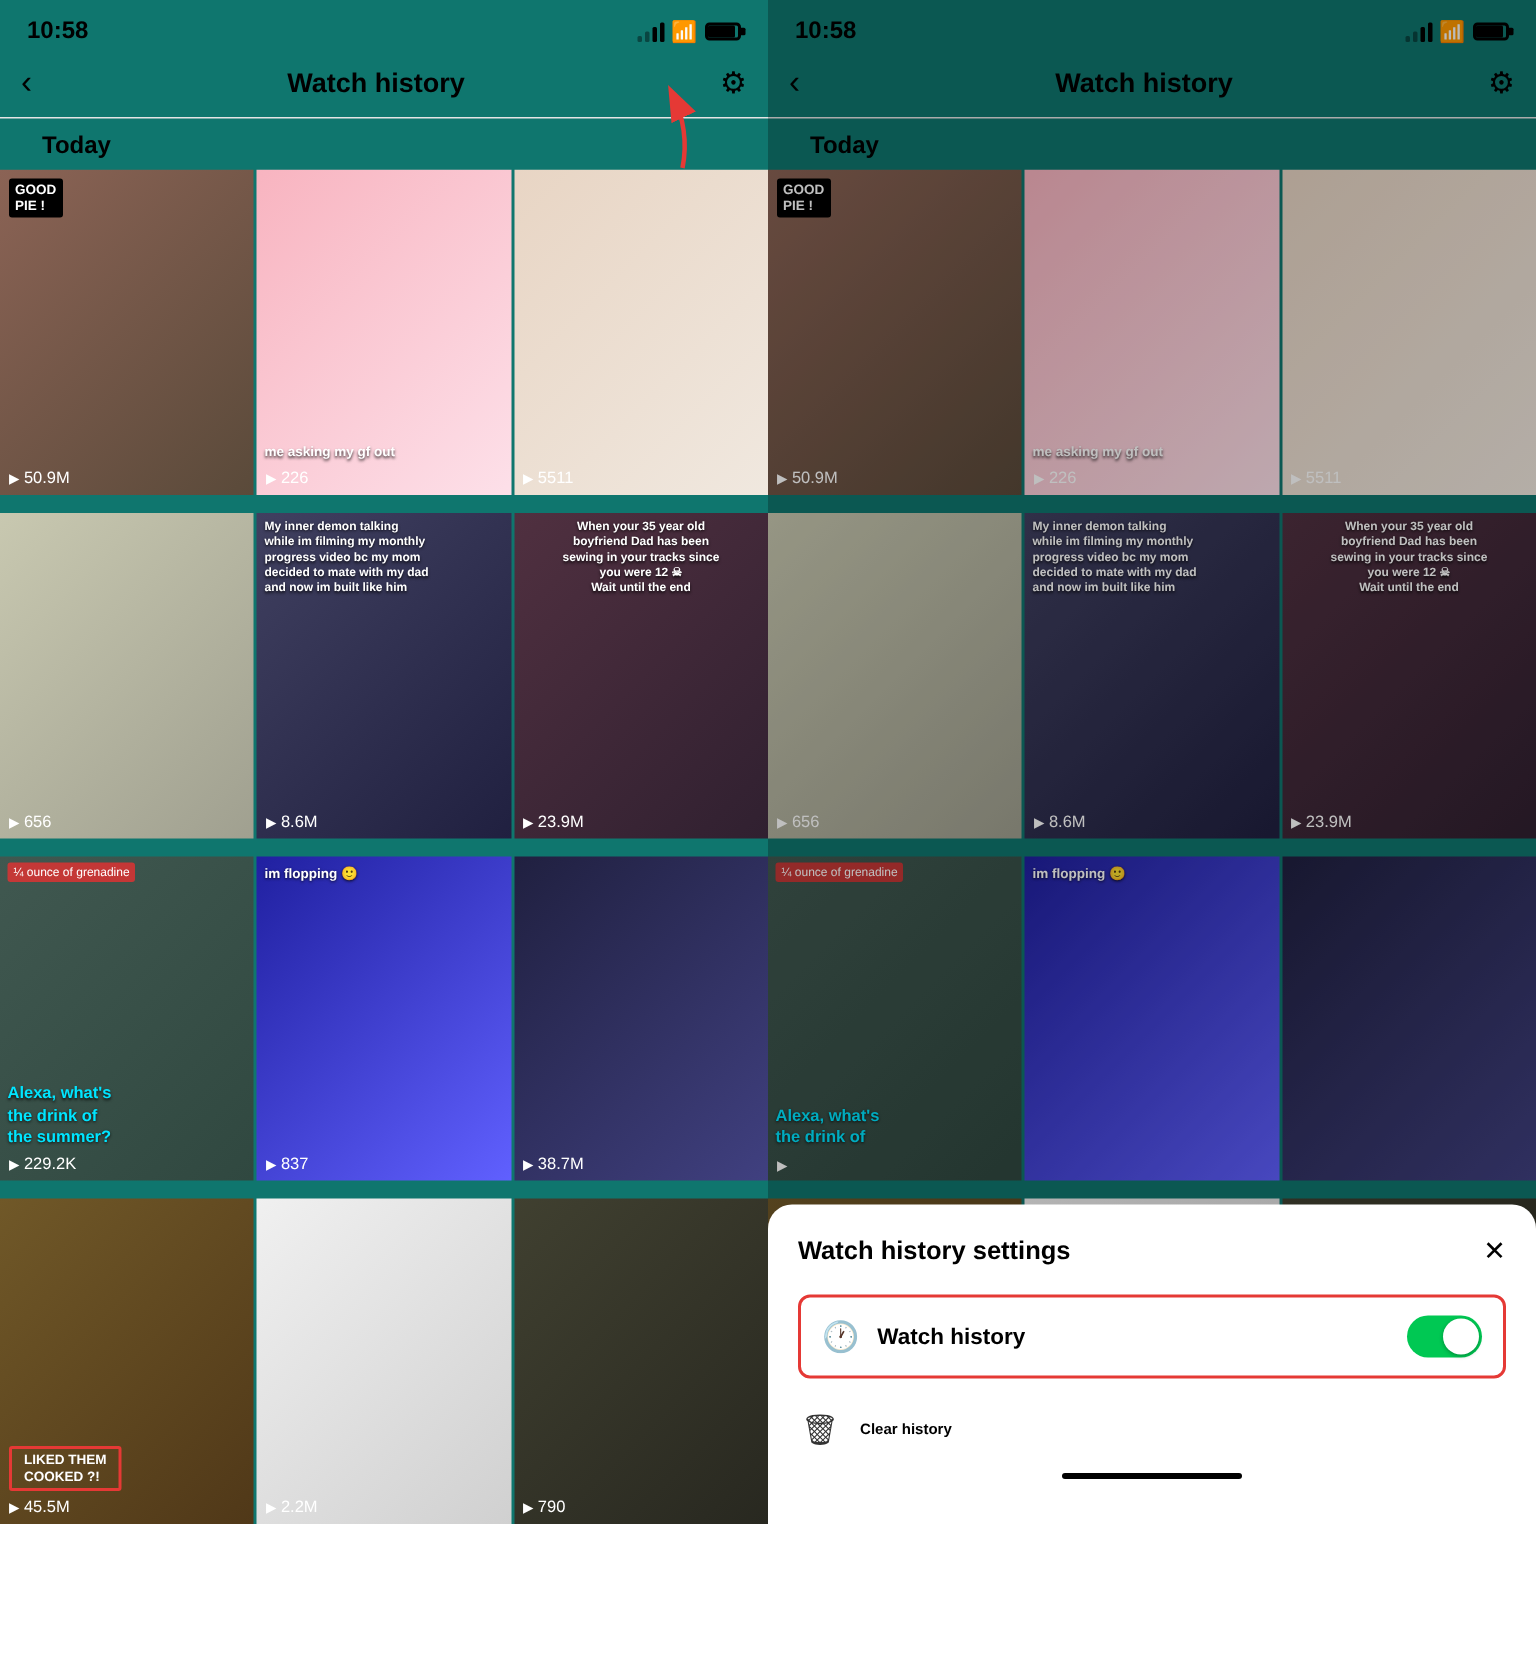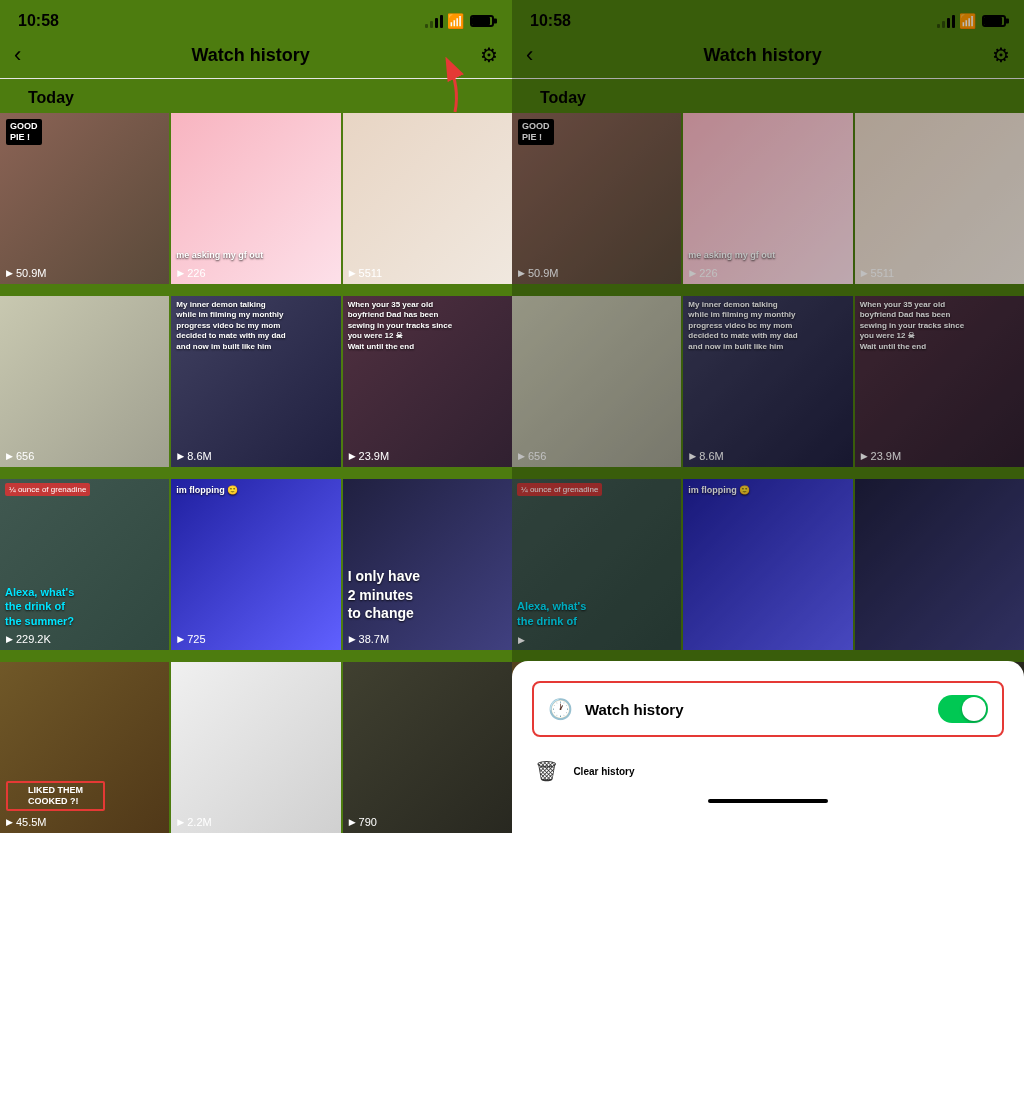--- a/index.html
+++ b/index.html
@@ -7,22 +7,22 @@
       width: 1024px;
       height: 1104px;
       display: flex;
       font-family: -apple-system, BlinkMacSystemFont, 'Helvetica Neue', sans-serif;
       overflow: hidden;
     }
 
     
     .phone-panel {
       width: 512px;
-      height: 833px;
-      background: #4d7c0f;
+      height: 1016px;
+      background: #0f766e;
       display: flex;
       flex-direction: column;
       overflow: hidden;
       position: relative;
     }
 
     
     .status-bar {
       display: flex;
       justify-content: space-between;
@@ -116,21 +116,21 @@
       text-shadow: 0 1px 2px rgba(0,0,0,0.8);
       line-height: 1.3;
     }
 
     
     .vc1 { background: linear-gradient(135deg, #8B6355 0%, #5a4a3a 100%); }
     .vc2 { background: linear-gradient(135deg, #f8b4c0 0%, #fde0e9 100%); }
     .vc3 { background: linear-gradient(135deg, #e8d5c4 0%, #f0e8df 100%); }
     .vc4 { background: linear-gradient(135deg, #c8c8b0 0%, #a0a090 100%); }
     .vc5 { background: linear-gradient(135deg, #404060 0%, #202040 100%); padding-left: 12px; }
-    .vc6 { background: linear-gradient(135deg, #503040 0%, #302030 100%); }
+    .vc6 { background: linear-gradient(135deg, #503040 0%, #302030 100%); text-align: center; }
     .vc7 { background: linear-gradient(135deg, #405850 0%, #304840 100%); }
     .vc8 { background: linear-gradient(135deg, #2020a0 0%, #6060ff 100%); }
     .vc9 { background: linear-gradient(135deg, #202040 0%, #404080 100%); }
     .vc10 { background: linear-gradient(135deg, #705828 0%, #503818 100%); }
     .vc11 { background: linear-gradient(135deg, #f0f0f0 0%, #d0d0d0 100%); }
     .vc12 { background: linear-gradient(135deg, #404030 0%, #282820 100%); }
 
     
     .arrow-annotation {
       position: absolute;
@@ -370,35 +370,34 @@
         <div class="vid-text-overlay" style="color:#00e5ff; font-weight:700; font-size:11px;">Alexa, what's<br>the drink of<br>the summer?</div>
         <div class="video-count">
           <span class="play-icon">▶</span>
             <span>229.2K</span>
         </div>
       </div>
       <div class="vcell vc8">
         <div class="vid-text-overlay" style="top:6px; bottom:auto;">im flopping 🙂</div>
         <div class="video-count">
           <span class="play-icon">▶</span>
-            <span>725</span>
+            <span>837</span>
         </div>
       </div>
       <div class="vcell vc9">
-        <div class="vid-text-overlay" style="font-size:14px; font-weight:800; bottom:28px;">I only have<br>2 minutes<br>to change</div>
         <div class="video-count">
           <span class="play-icon">▶</span>
             <span>38.7M</span>
         </div>
       </div>
     </div>
 
     <div class="grid-row">
       <div class="vcell vc10">
-        <div style="position:absolute;bottom:22px;left:6px;border:2px solid #e53935;padding:2px 20px;border-radius:2px;color:#fff;font-size:9px;font-weight:700;line-height:1.2;">LIKED THEM<br>COOKED ?!</div>
+        <div style="position:absolute;bottom:22px;left:6px;border:2px solid #e53935;padding:2px 8px;border-radius:2px;color:#fff;font-size:9px;font-weight:700;line-height:1.2;">LIKED THEM<br>COOKED ?!</div>
         <div class="video-count">
           <span class="play-icon">▶</span>
             <span>45.5M</span>
         </div>
       </div>
       <div class="vcell vc11">
         <div class="video-count">
           <span class="play-icon">▶</span>
             <span>2.2M</span>
         </div>
@@ -500,20 +499,24 @@
       <div class="vcell vc9"></div>
     </div>
     <div class="grid-row">
       <div class="vcell vc10"></div>
       <div class="vcell vc11"></div>
       <div class="vcell vc12"></div>
     </div>
   </div>
 
   <div class="modal-sheet">
+    <div class="modal-header">
+      <span class="modal-title">Watch history settings</span>
+      <span class="modal-close">✕</span>
+    </div>
 
     <div class="setting-row">
       <span class="setting-icon">🕐</span>
       <div class="setting-text">
         <div class="setting-label">Watch history</div>
       </div>
       <div class="toggle">
         <div class="toggle-knob"></div>
       </div>
     </div>

